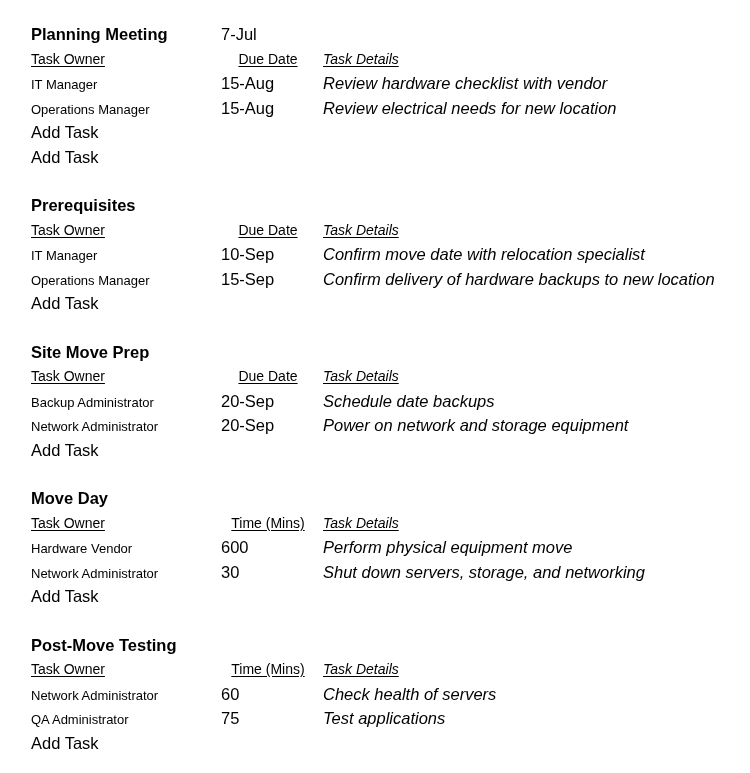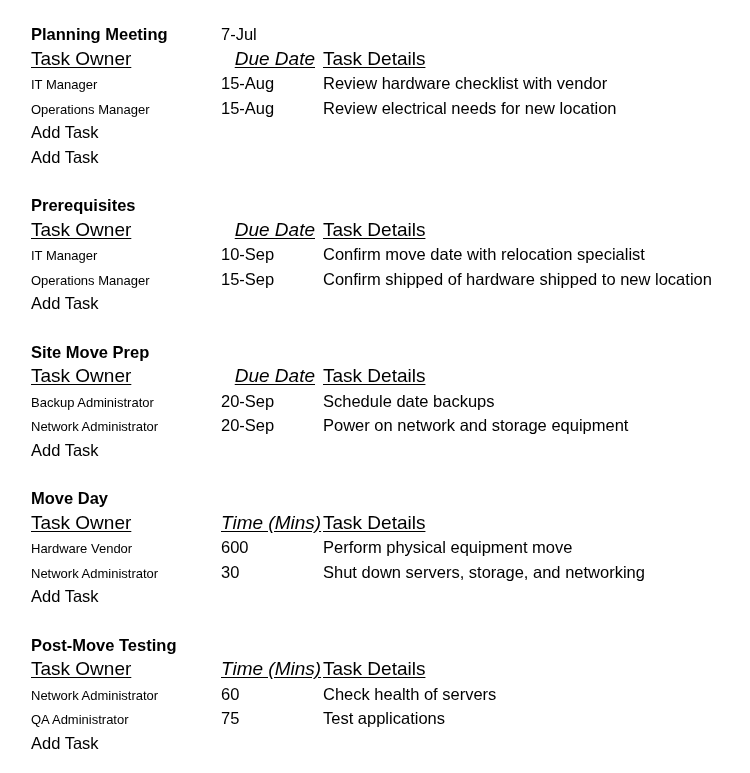--- a/index.html
+++ b/index.html
@@ -40,47 +40,47 @@
   }
   .c-value {
     width: 94px;
     flex: 0 0 94px;
     font-size: 16.5px;
   }
   .c-details {
     margin-left: 8px;
     flex: 1 1 auto;
     font-size: 16.5px;
+    font-style: italic;
   }
   .title-row .c-owner {
     font-weight: bold;
     font-size: 16.5px;
   }
   .title-row .c-value {
     font-weight: normal;
   }
   .head-row .c-owner,
   .head-row .c-value,
   .head-row .c-details {
-    font-size: 19px;
+    font-size: 14px;
   }
   .head-row .u {
     text-decoration: underline;
     text-underline-offset: 2px;
   }
   .head-row .c-value {
     text-align: left;
   }
   .head-row .c-value .u {
     display: inline-block;
   }
   
   .head-row .c-value.align-left-head {
-    text-align: right;
-    font-style: italic;
+    text-align: center;
   }
   .addtask .c-owner {
     font-size: 16.5px;
   }
 </style>
 </head>
 <body>
 
 <div id="sheet">
     <div class="section">
@@ -127,21 +127,21 @@
         <div class="c-details"><span class="u">Task Details</span></div>
       </div>
       <div class="row task-row">
         <div class="c-owner">IT Manager</div>
         <div class="c-value">10-Sep</div>
         <div class="c-details">Confirm move date with relocation specialist</div>
       </div>
       <div class="row task-row">
         <div class="c-owner">Operations Manager</div>
         <div class="c-value">15-Sep</div>
-        <div class="c-details">Confirm shipped of hardware shipped to new location</div>
+        <div class="c-details">Confirm delivery of hardware backups to new location</div>
       </div>
       <div class="row addtask">
         <div class="c-owner">Add Task</div>
         <div class="c-value"></div>
         <div class="c-details"></div>
       </div>
     </div>
     <div class="section">
       <div class="row title-row">
         <div class="c-owner">Site Move Prep</div>

